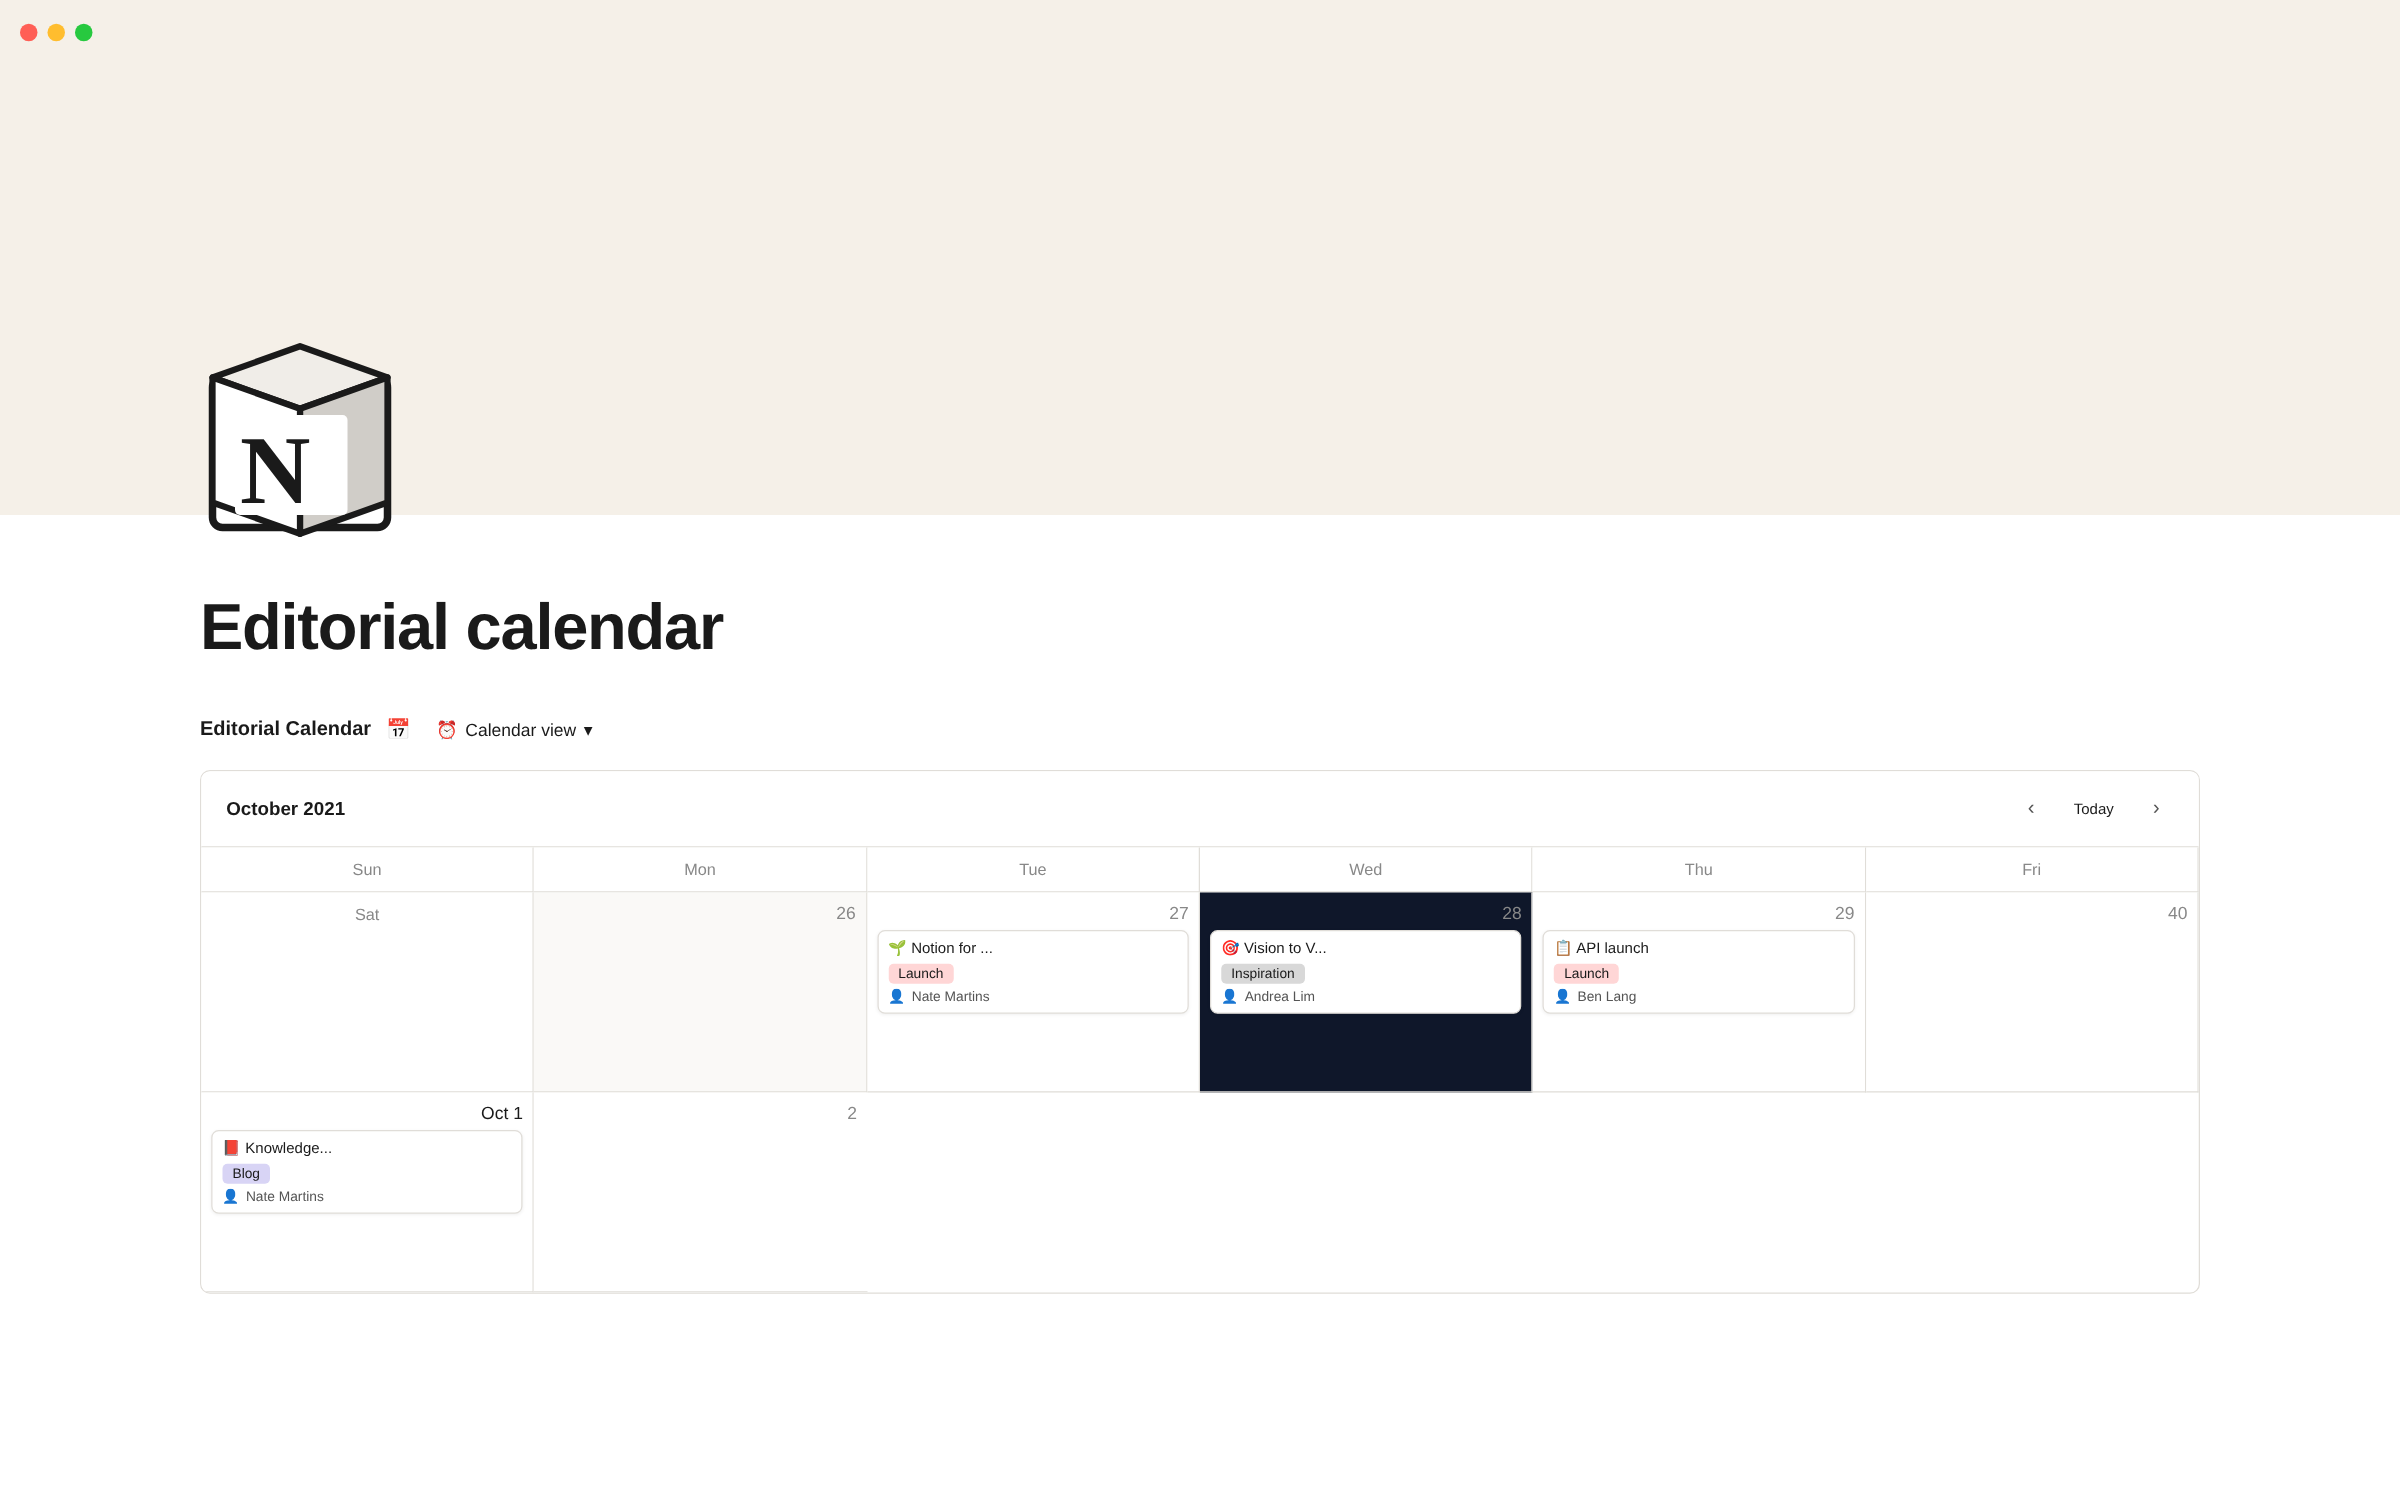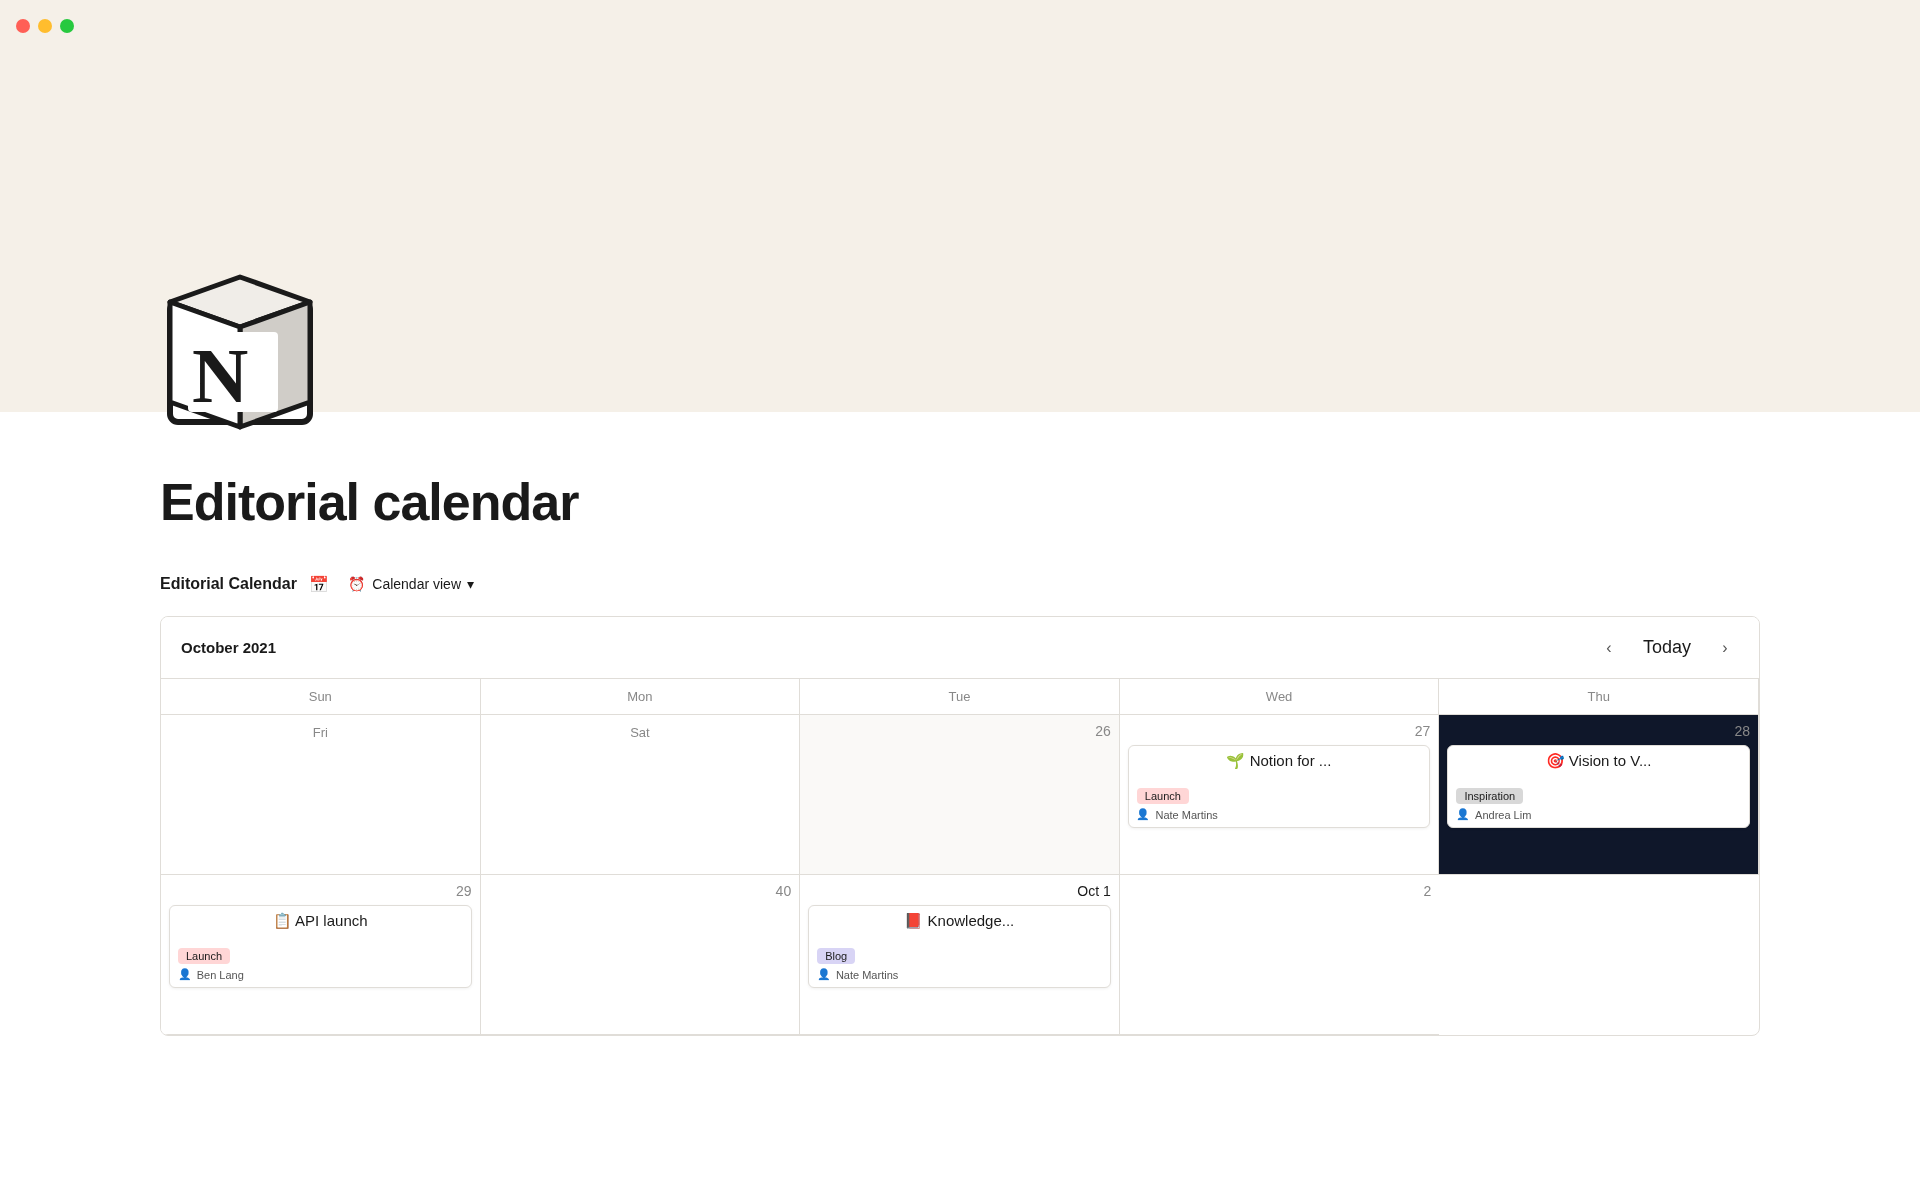--- a/index.html
+++ b/index.html
@@ -124,30 +124,30 @@
       justify-content: center;
       border-radius: 4px;
       font-size: 16px;
       color: #555;
     }
     .today-btn {
       padding: 4px 12px;
       border: none;
       background: none;
       cursor: pointer;
-      font-size: 18px;
+      font-size: 12px;
       color: #1a1a1a;
       border-radius: 4px;
       font-weight: 500;
     }
 
     
     .calendar-grid {
       display: grid;
-      grid-template-columns: repeat(5, 1fr);
+      grid-template-columns: repeat(6, 1fr);
     }
 
     
     .day-header {
       text-align: center;
       padding: 10px 0;
       font-size: 13px;
       color: #888;
       font-weight: 500;
       border-bottom: 1px solid #e0ddd8;
@@ -191,27 +191,26 @@
       background: #ffffff;
       border: 1px solid #e0ddd8;
       border-radius: 6px;
       padding: 6px 8px;
       margin-bottom: 4px;
       cursor: pointer;
       box-shadow: 0 1px 3px rgba(0,0,0,0.06);
     }
 
     .event-title {
-      font-size: 15px;
-      color: #1a1a1a;
-      margin-bottom: 16px;
+      font-size: 12px;
+      color: #1a1a1a;
+      margin-bottom: 4px;
       white-space: nowrap;
       overflow: hidden;
       text-overflow: ellipsis;
-      text-align: center;
     }
 
     .event-tag {
       display: inline-block;
       padding: 2px 8px;
       border-radius: 4px;
       font-size: 11px;
       font-weight: 500;
       margin-bottom: 4px;
     }

